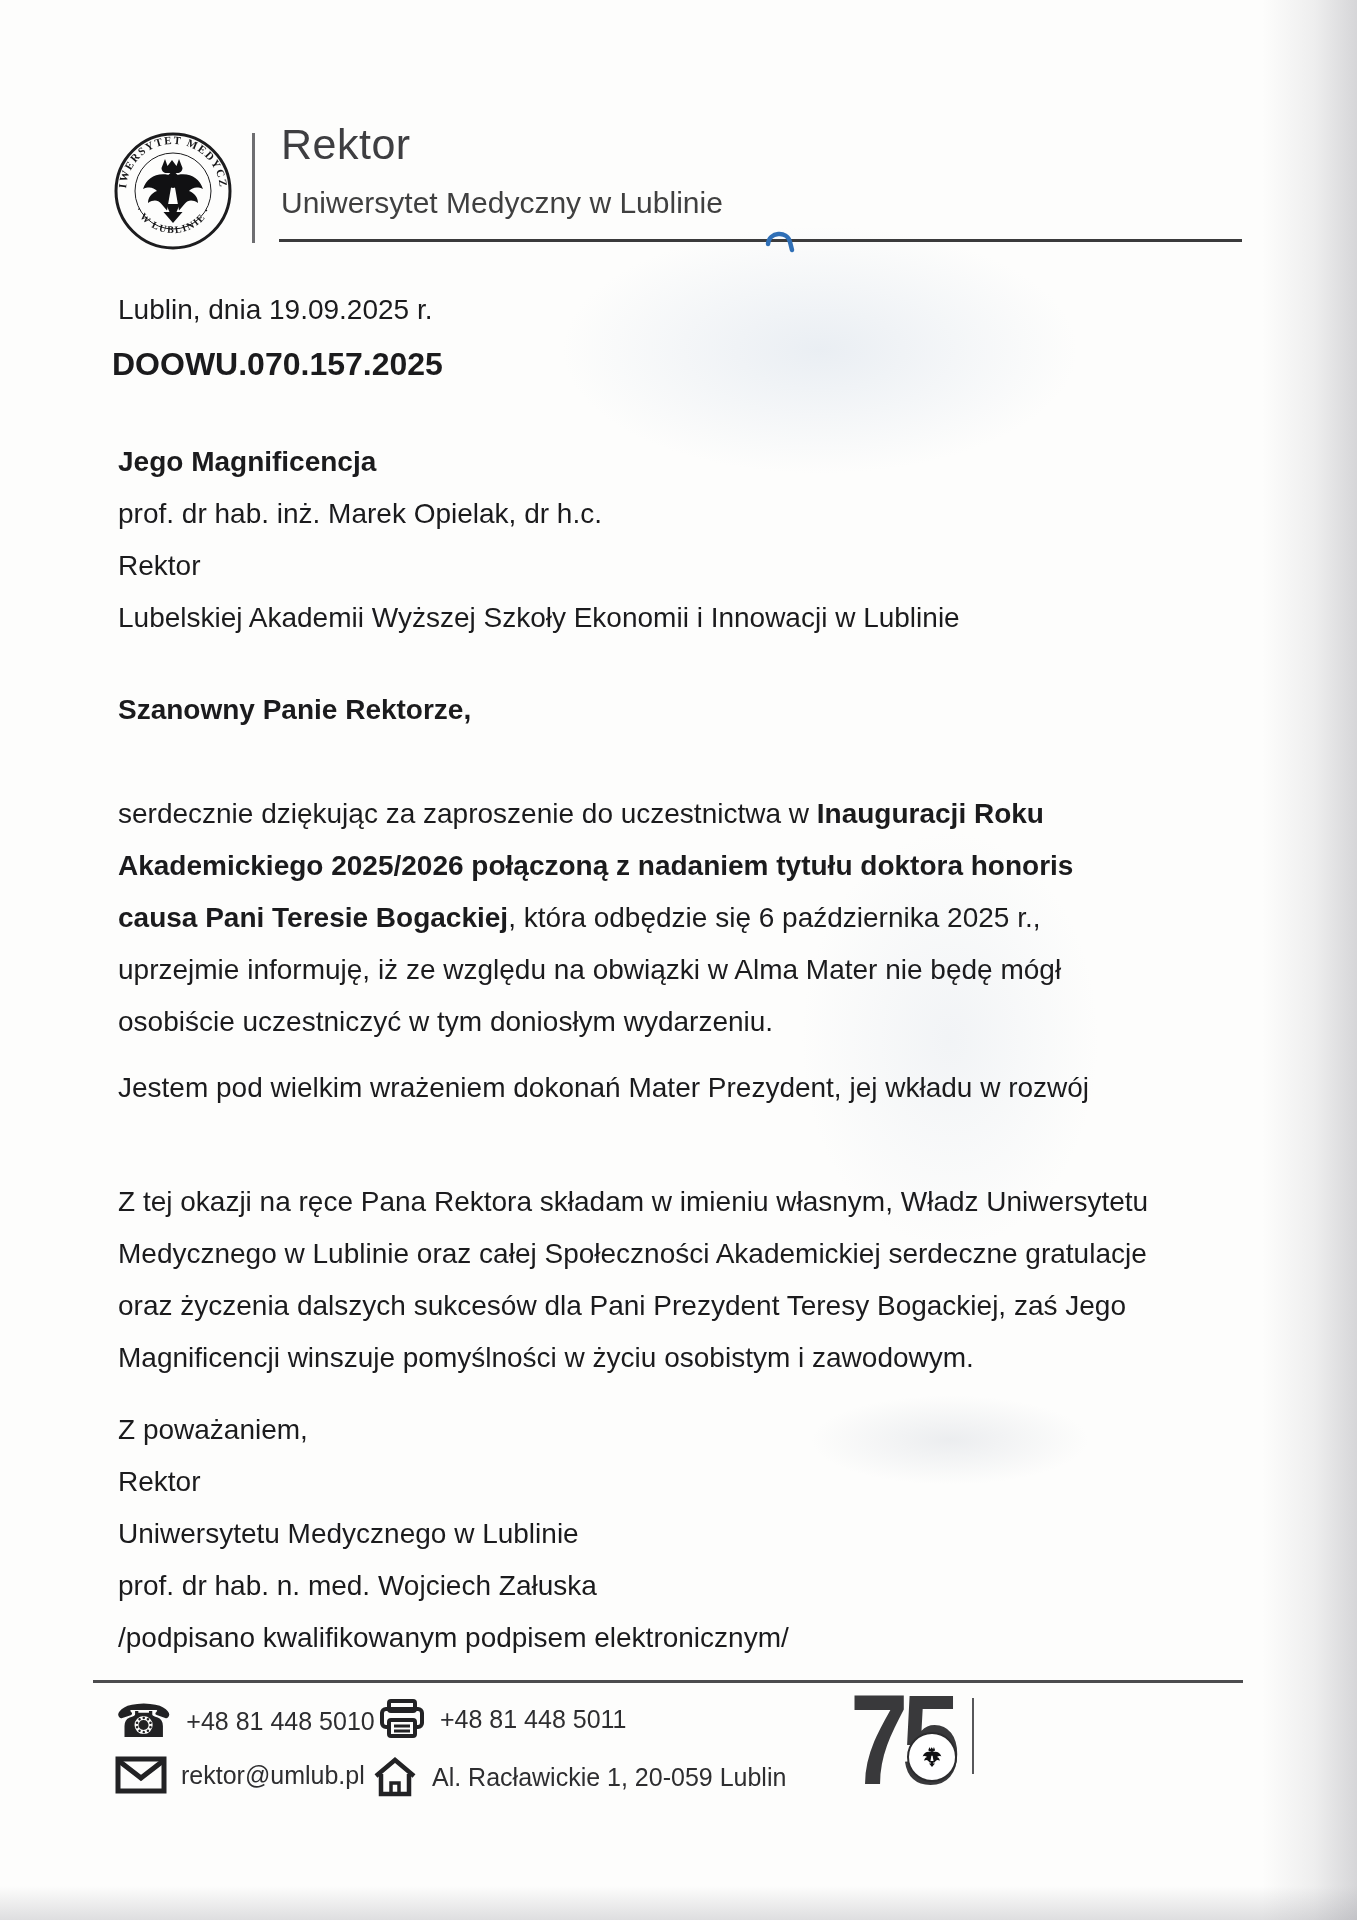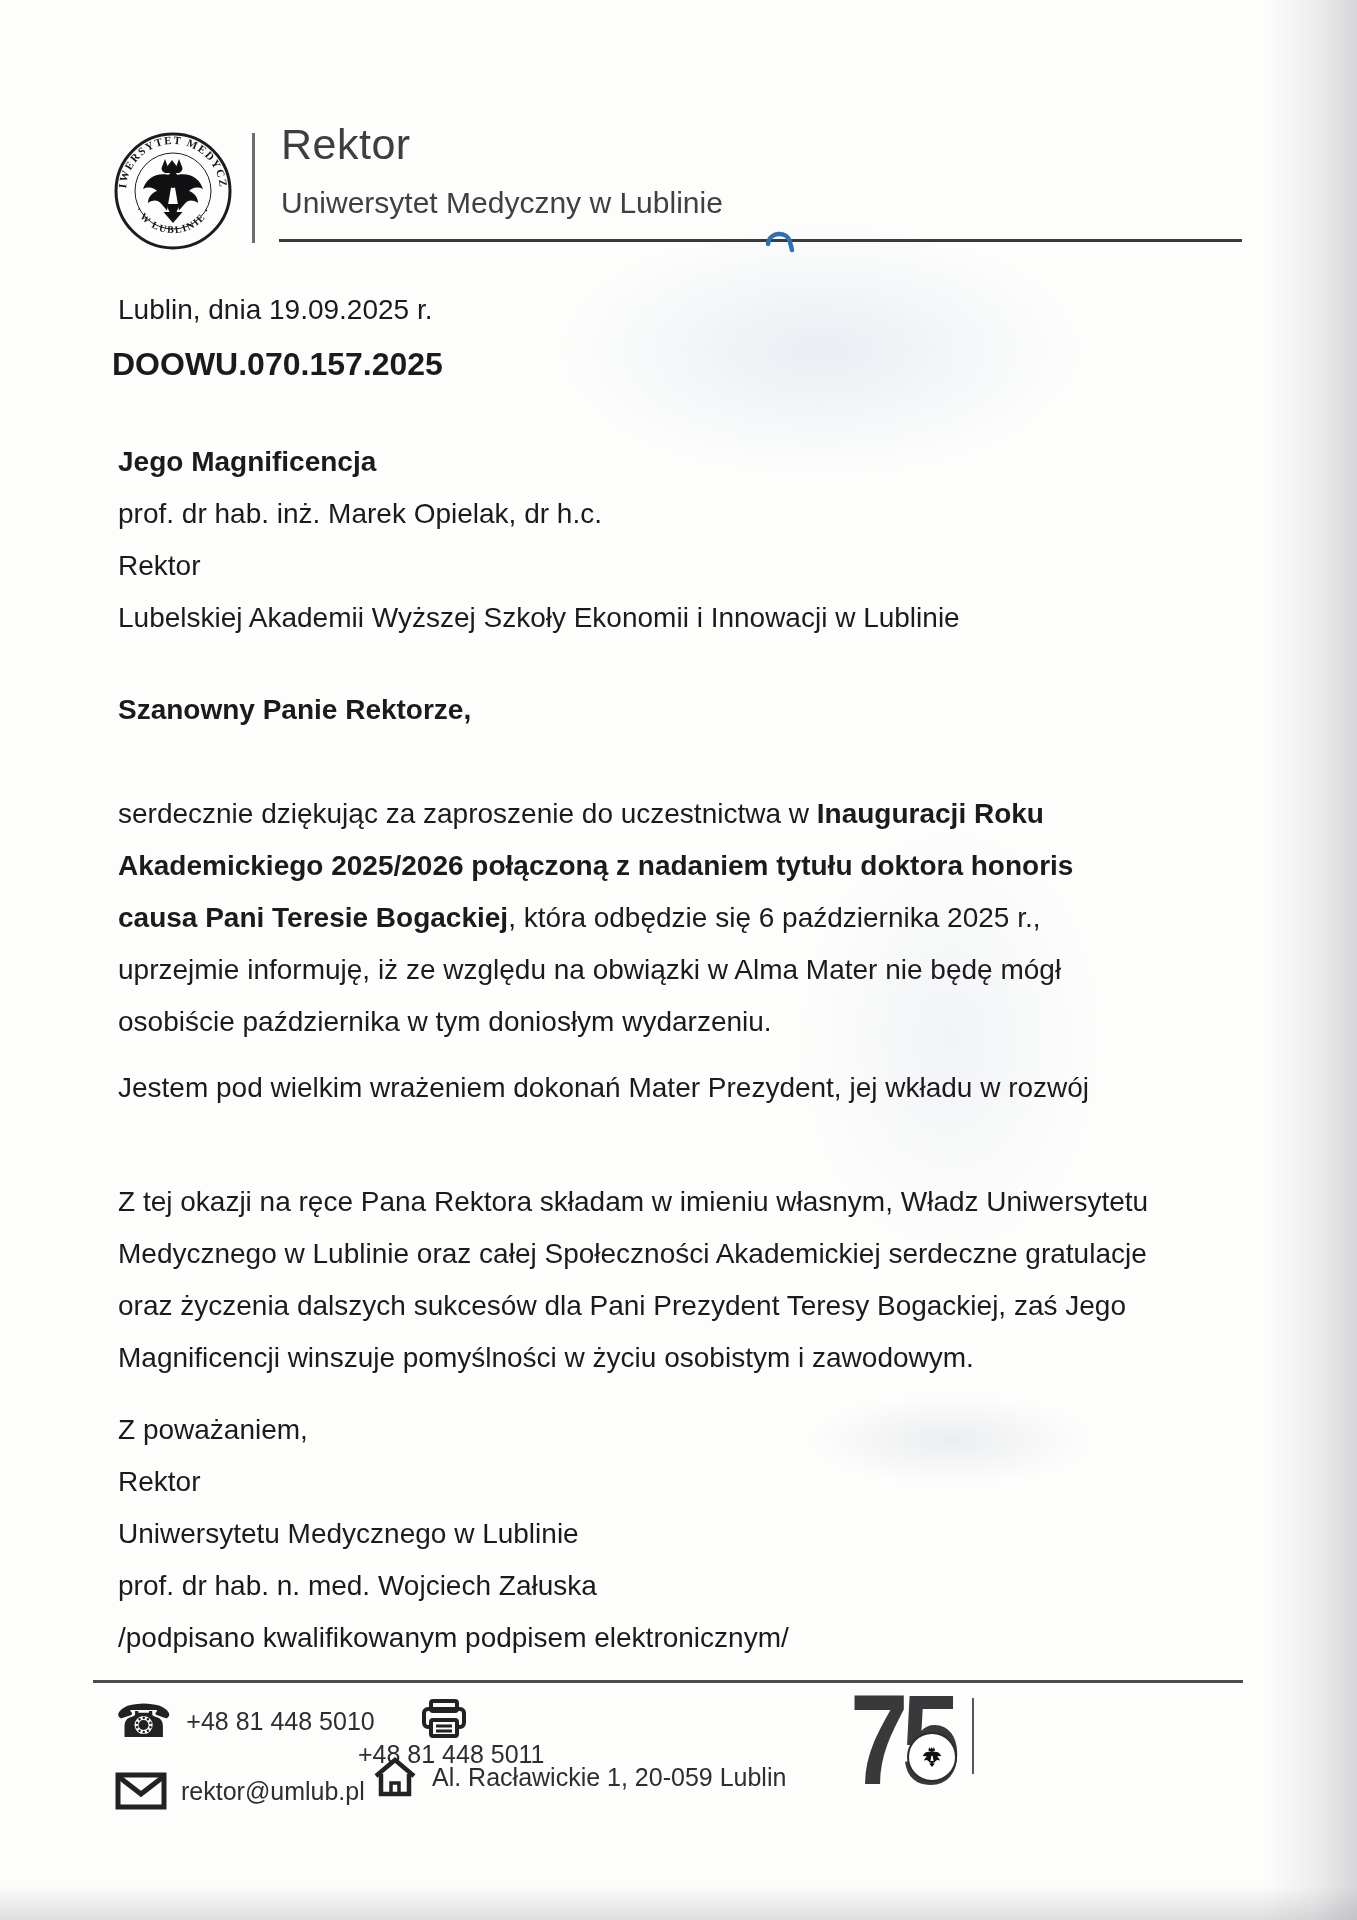--- a/index.html
+++ b/index.html
@@ -44,22 +44,22 @@
   .para2{top:1062px;}
   .para3{top:1176px;}
   .closing{top:1404px;}
 
   
   .foot-rule{position:absolute;left:93px;top:1680px;width:1150px;height:2.5px;background:#4c4c4e;}
   .foot-item{position:absolute;display:flex;align-items:center;color:#2e2e30;font-size:25px;}
   .foot-icon{display:inline-flex;align-items:center;justify-content:center;margin-right:14px;}
   .phone-glyph{font-family:"DejaVu Sans",sans-serif;font-size:46px;line-height:46px;color:#222224;}
   .fi-phone{left:115px;top:1698px;}
-  .fi-fax{left:358px;top:1698px;flex-direction:column;}
-  .fi-email{left:115px;top:1756px;margin-top:16px;}
+  .fi-fax{left:378px;top:1698px;}
+  .fi-email{left:115px;top:1756px;}
   .fi-home{left:372px;top:1756px;}
 
   .anniv{position:absolute;left:850px;top:1692px;width:400px;height:115px;color:#3b3b3d;}
   .anniv-num{position:absolute;left:0;top:-26px;font-size:128px;font-weight:bold;letter-spacing:-8px;
     transform:scaleX(0.82);transform-origin:left;color:#39393b;}
   .anniv-seal{position:absolute;left:57px;top:40px;width:46px;height:46px;background:#ffffff;border:2px solid #2c2c2e;
     border-radius:50%;display:flex;align-items:center;justify-content:center;}
   .anniv-vrule{position:absolute;left:122px;top:6px;width:2px;height:76px;background:#57575a;}
   .anniv-text{position:absolute;left:133px;top:37px;font-size:16.5px;line-height:18px;letter-spacing:0.6px;color:#3d3d3f;}
 </style>
@@ -119,21 +119,21 @@
 
   <div class="block salutation">
       <div class="line"><span class="b">Szanowny Panie Rektorze,</span></div>
     </div>
 
   <div class="block para1">
       <div class="line"><span>serdecznie dziękując za zaproszenie do uczestnictwa w </span><span class="b">Inauguracji Roku</span></div>
       <div class="line"><span class="b">Akademickiego 2025/2026 połączoną z nadaniem tytułu doktora honoris</span></div>
       <div class="line"><span class="b">causa Pani Teresie Bogackiej</span><span>, która odbędzie się 6 października 2025 r.,</span></div>
       <div class="line"><span>uprzejmie informuję, iż ze względu na obwiązki w Alma Mater nie będę mógł</span></div>
-      <div class="line"><span>osobiście października w tym doniosłym wydarzeniu.</span></div>
+      <div class="line"><span>osobiście uczestniczyć w tym doniosłym wydarzeniu.</span></div>
     </div>
   <div class="block para2">
       <div class="line"><span>Jestem pod wielkim wrażeniem dokonań Mater Prezydent, jej wkładu w rozwój</span></div>
     </div>
   <div class="block para3">
       <div class="line"><span>Z tej okazji na ręce Pana Rektora składam w imieniu własnym, Władz Uniwersytetu</span></div>
       <div class="line"><span>Medycznego w Lublinie oraz całej Społeczności Akademickiej serdeczne gratulacje</span></div>
       <div class="line"><span>oraz życzenia dalszych sukcesów dla Pani Prezydent Teresy Bogackiej, zaś Jego</span></div>
       <div class="line"><span>Magnificencji winszuje pomyślności w życiu osobistym i zawodowym.</span></div>
     </div>

